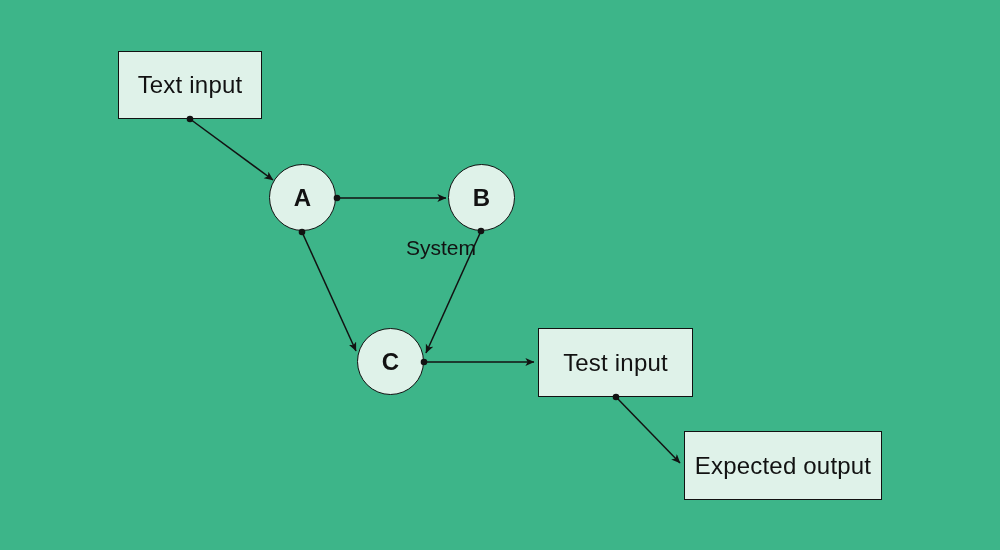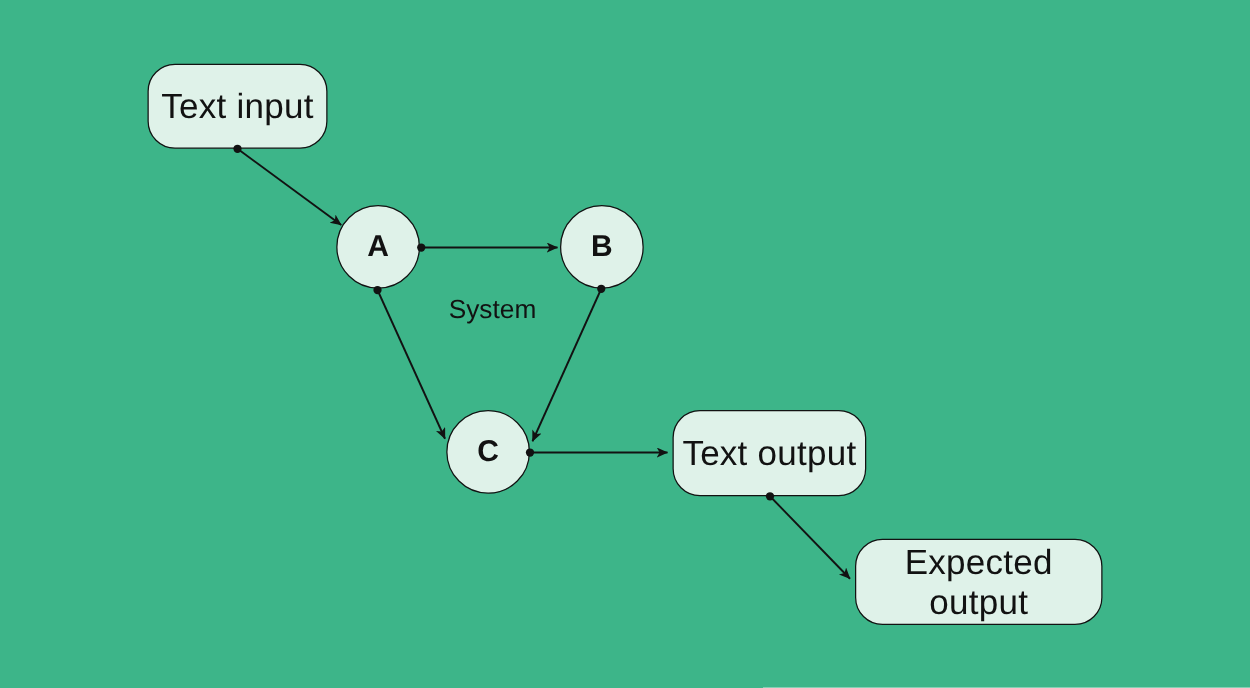--- a/index.html
+++ b/index.html
@@ -29,24 +29,23 @@
     box-sizing: border-box;
     background: var(--fill, #DFF2E9);
     border: 1.6px solid var(--stroke, #121212);
     display: flex;
     align-items: center;
     justify-content: center;
     color: var(--text, #121212);
     z-index: 2;
   }
   .node.rect {
-    font-size: 28px;
+    font-size: 24px;
     font-weight: 500;
     letter-spacing: 0.2px;
-    border-radius: 22px;
   }
   .node.circle {
     border-radius: 50%;
     font-size: 24px;
     font-weight: 700;
   }
   .node-text-input      { left: 118px; top: 51px;  width: 144px; height: 68px; }
   .node-test-output     { left: 538px; top: 328px; width: 155px; height: 69px; }
   .node-expected-output { left: 684px; top: 431px; width: 198px; height: 69px; text-align: center; }
   .node-a { left: 269px; top: 164px; width: 67px; height: 67px; }
@@ -57,21 +56,21 @@
     left: 312px;
     top: 233px;
     width: 164px;
     text-align: center;
     font-size: 21px;
     line-height: 29px;
     font-weight: 500;
     color: var(--text, #121212);
     z-index: 1;
   }
-  .floating-label span { display: block; }
+  .floating-label span { display: block; text-align: right; }
 </style>
 </head>
 <body>
 
 <div class="canvas">
 
   <svg class="edges-layer" viewBox="0 0 1000 550" xmlns="http://www.w3.org/2000/svg">
     <defs>
       <marker id="arrowhead" markerWidth="10" markerHeight="9" refX="8.6" refY="4" orient="auto" markerUnits="userSpaceOnUse">
         <path d="M0,0 L9,4 L0,8 L2.3,4 Z" fill="#121212"></path>
@@ -101,21 +100,21 @@
 
   <div class="node circle node-b">
     <span>B</span>
   </div>
 
   <div class="node circle node-c">
     <span>C</span>
   </div>
 
   <div class="node rect node-test-output">
-    <span>Text output</span>
+    <span>Test input</span>
   </div>
 
   <div class="node rect node-expected-output">
     <span>Expected output</span>
   </div>
 
   <div class="floating-label">
     <span>System</span>
   </div>
 

